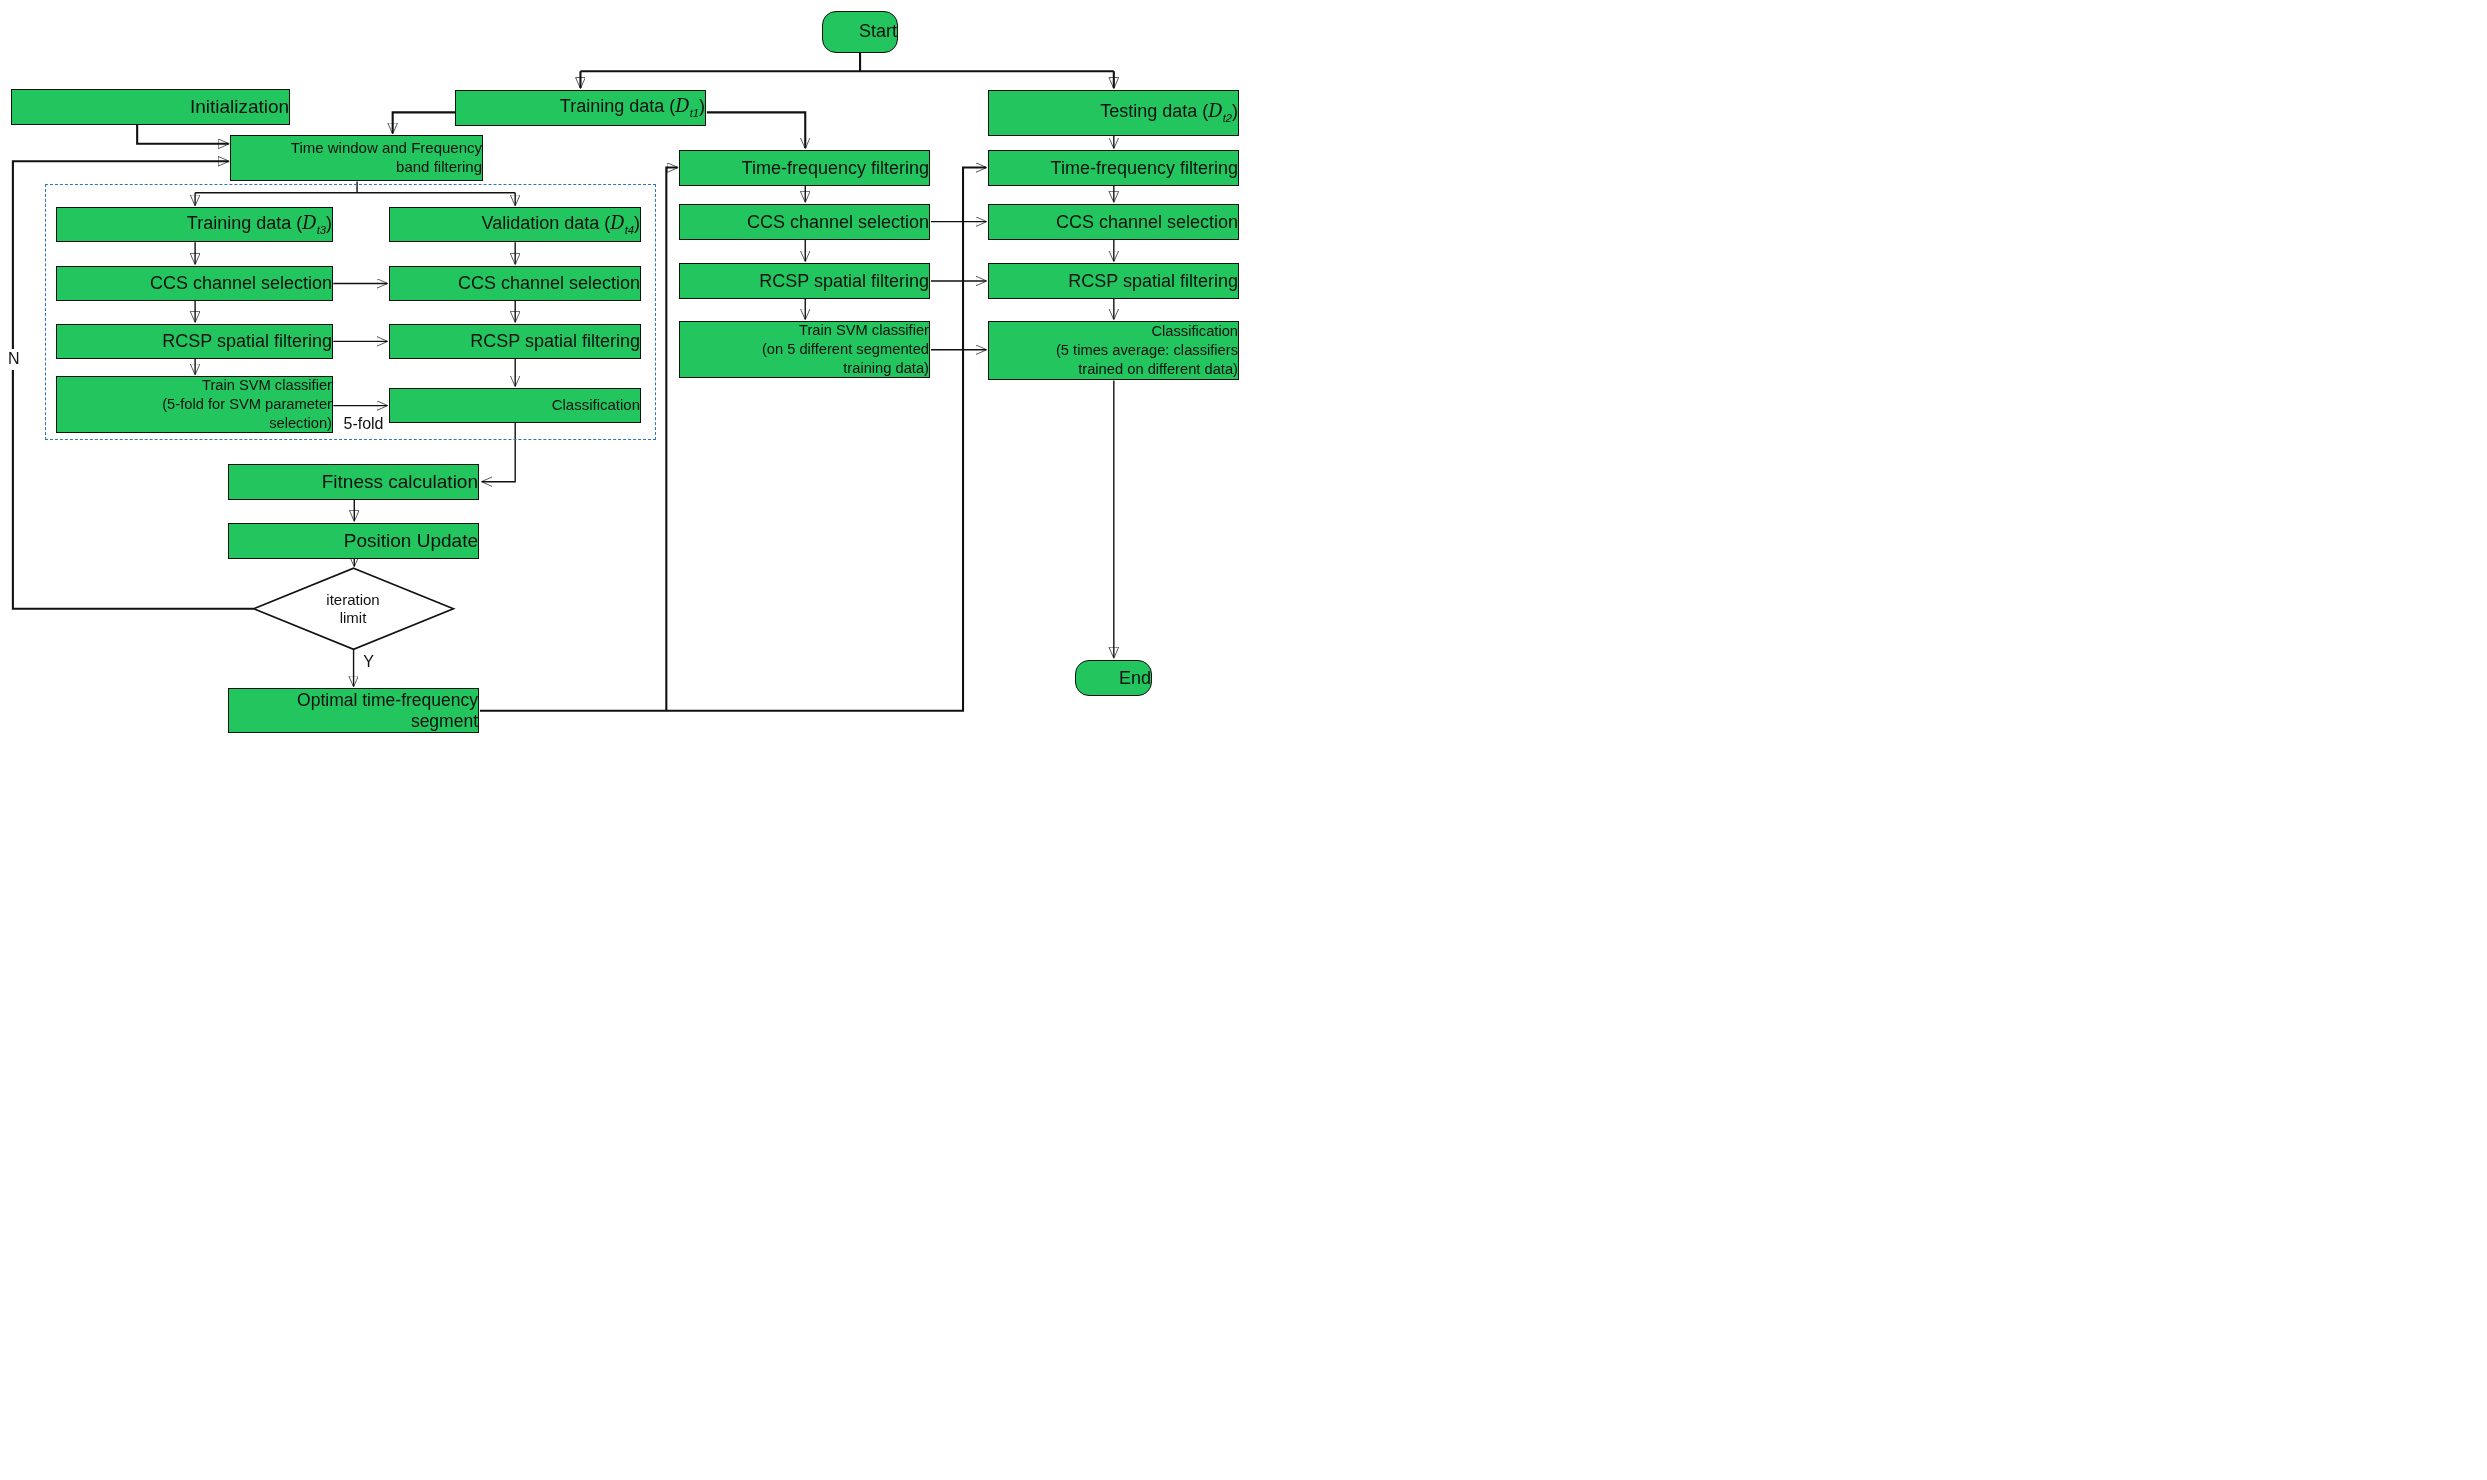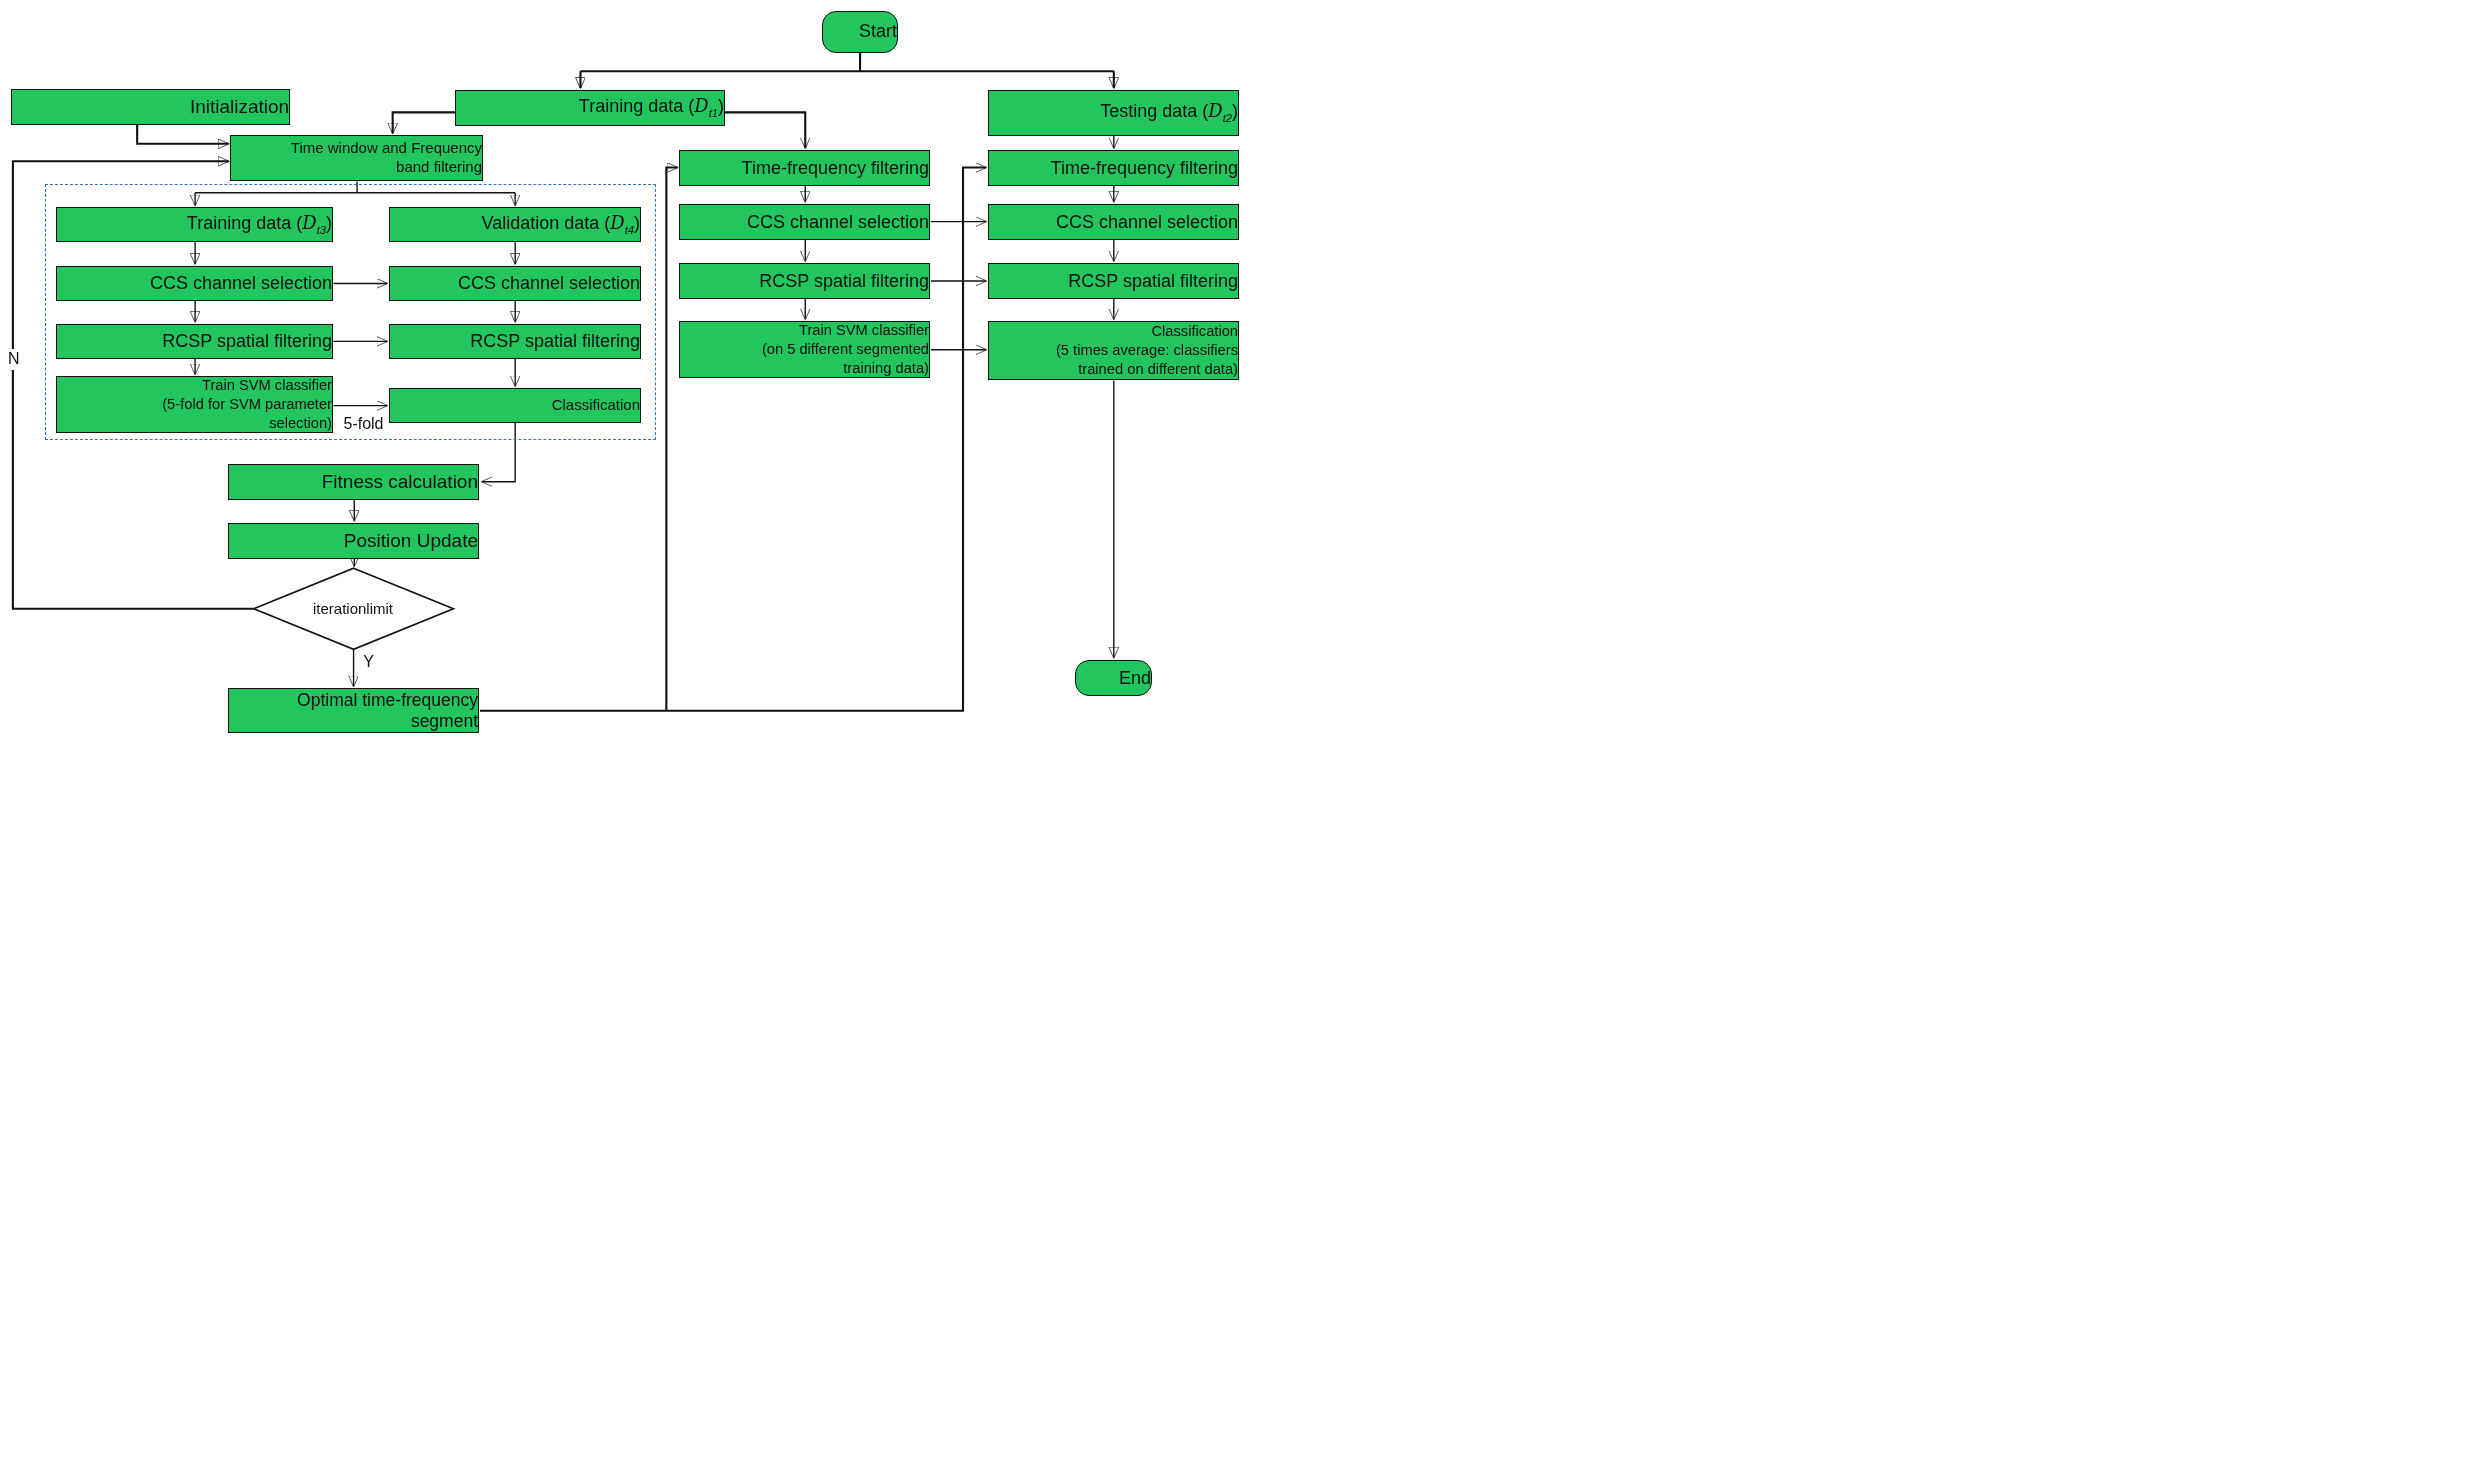--- a/index.html
+++ b/index.html
@@ -97,21 +97,21 @@
   <div class="node terminal t26" style="left:822px;top:10.5px;width:76px;height:42px;">
     <span>Start</span>
   </div>
   <div class="node terminal t26" style="left:1075px;top:660px;width:77px;height:36px;">
     <span>End</span>
   </div>
 
   <div class="node t27" style="left:11.2px;top:89px;width:279px;height:36px;">
     <span>Initialization</span>
   </div>
-  <div class="node t26" style="left:455px;top:90px;width:270px;height:36px;">
+  <div class="node t26" style="left:455px;top:90px;width:251px;height:36px;">
     <span>
       <span>Training data (</span><span class="mvar">D</span><sub>t1</sub><span>)</span>
     </span>
   </div>
   <div class="node t26" style="left:988px;top:90px;width:251px;height:46px;">
     <span>
       <span>Testing data (</span><span class="mvar">D</span><sub>t2</sub><span>)</span>
     </span>
   </div>
 
@@ -155,21 +155,21 @@
   <div class="plain t23" style="left:337px;top:413px;width:53px;height:21px;">
     <span>5-fold</span>
   </div>
 
   <div class="node t27" style="left:228px;top:464px;width:251px;height:36px;">
     <span>Fitness calculation</span>
   </div>
   <div class="node t27" style="left:228px;top:523px;width:251px;height:36px;">
     <span>Position Update</span>
   </div>
-  <div class="plain t22" style="left:283px;top:588px;width:140px;height:42px;flex-direction:row;line-height:1.2;">
+  <div class="plain t22" style="left:283px;top:588px;width:140px;height:42px;flex-direction:column;line-height:1.2;">
     <span class="ln">iteration</span>
     <span class="ln">limit</span>
   </div>
   <div class="plain t23" style="left:358px;top:652px;width:21px;height:19.6px;">
     <span>Y</span>
   </div>
   <div class="plain t23 whitebg" style="left:2.8px;top:349px;width:18px;height:19.6px;">
     <span>N</span>
   </div>
   <div class="node t25" style="left:228px;top:688px;width:251px;height:45px;padding-left:16px;">

